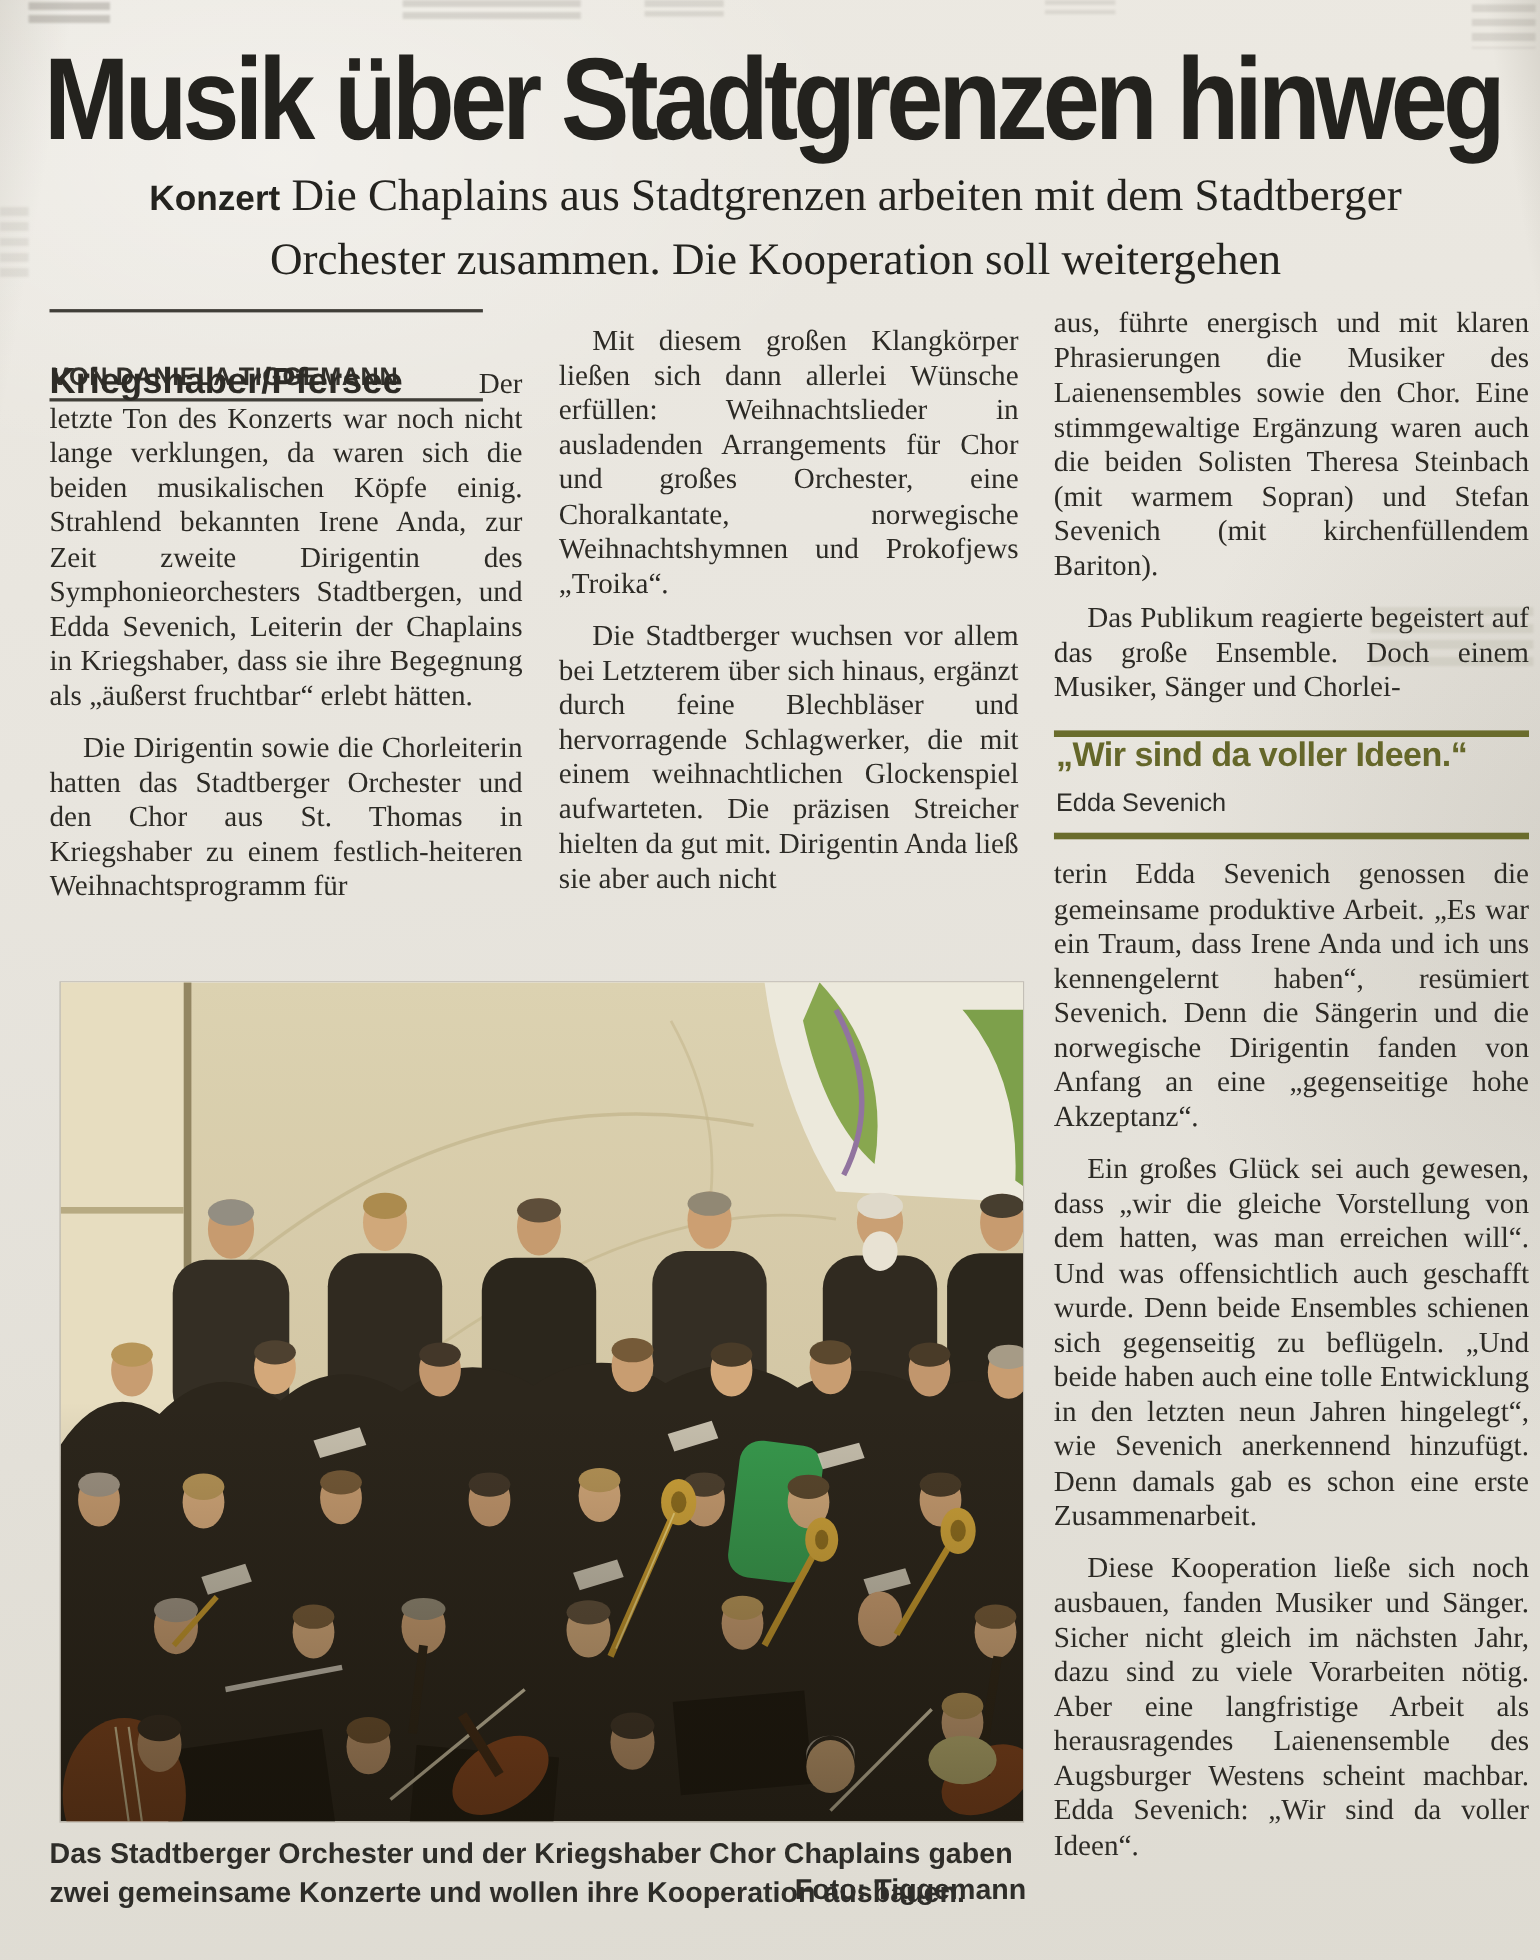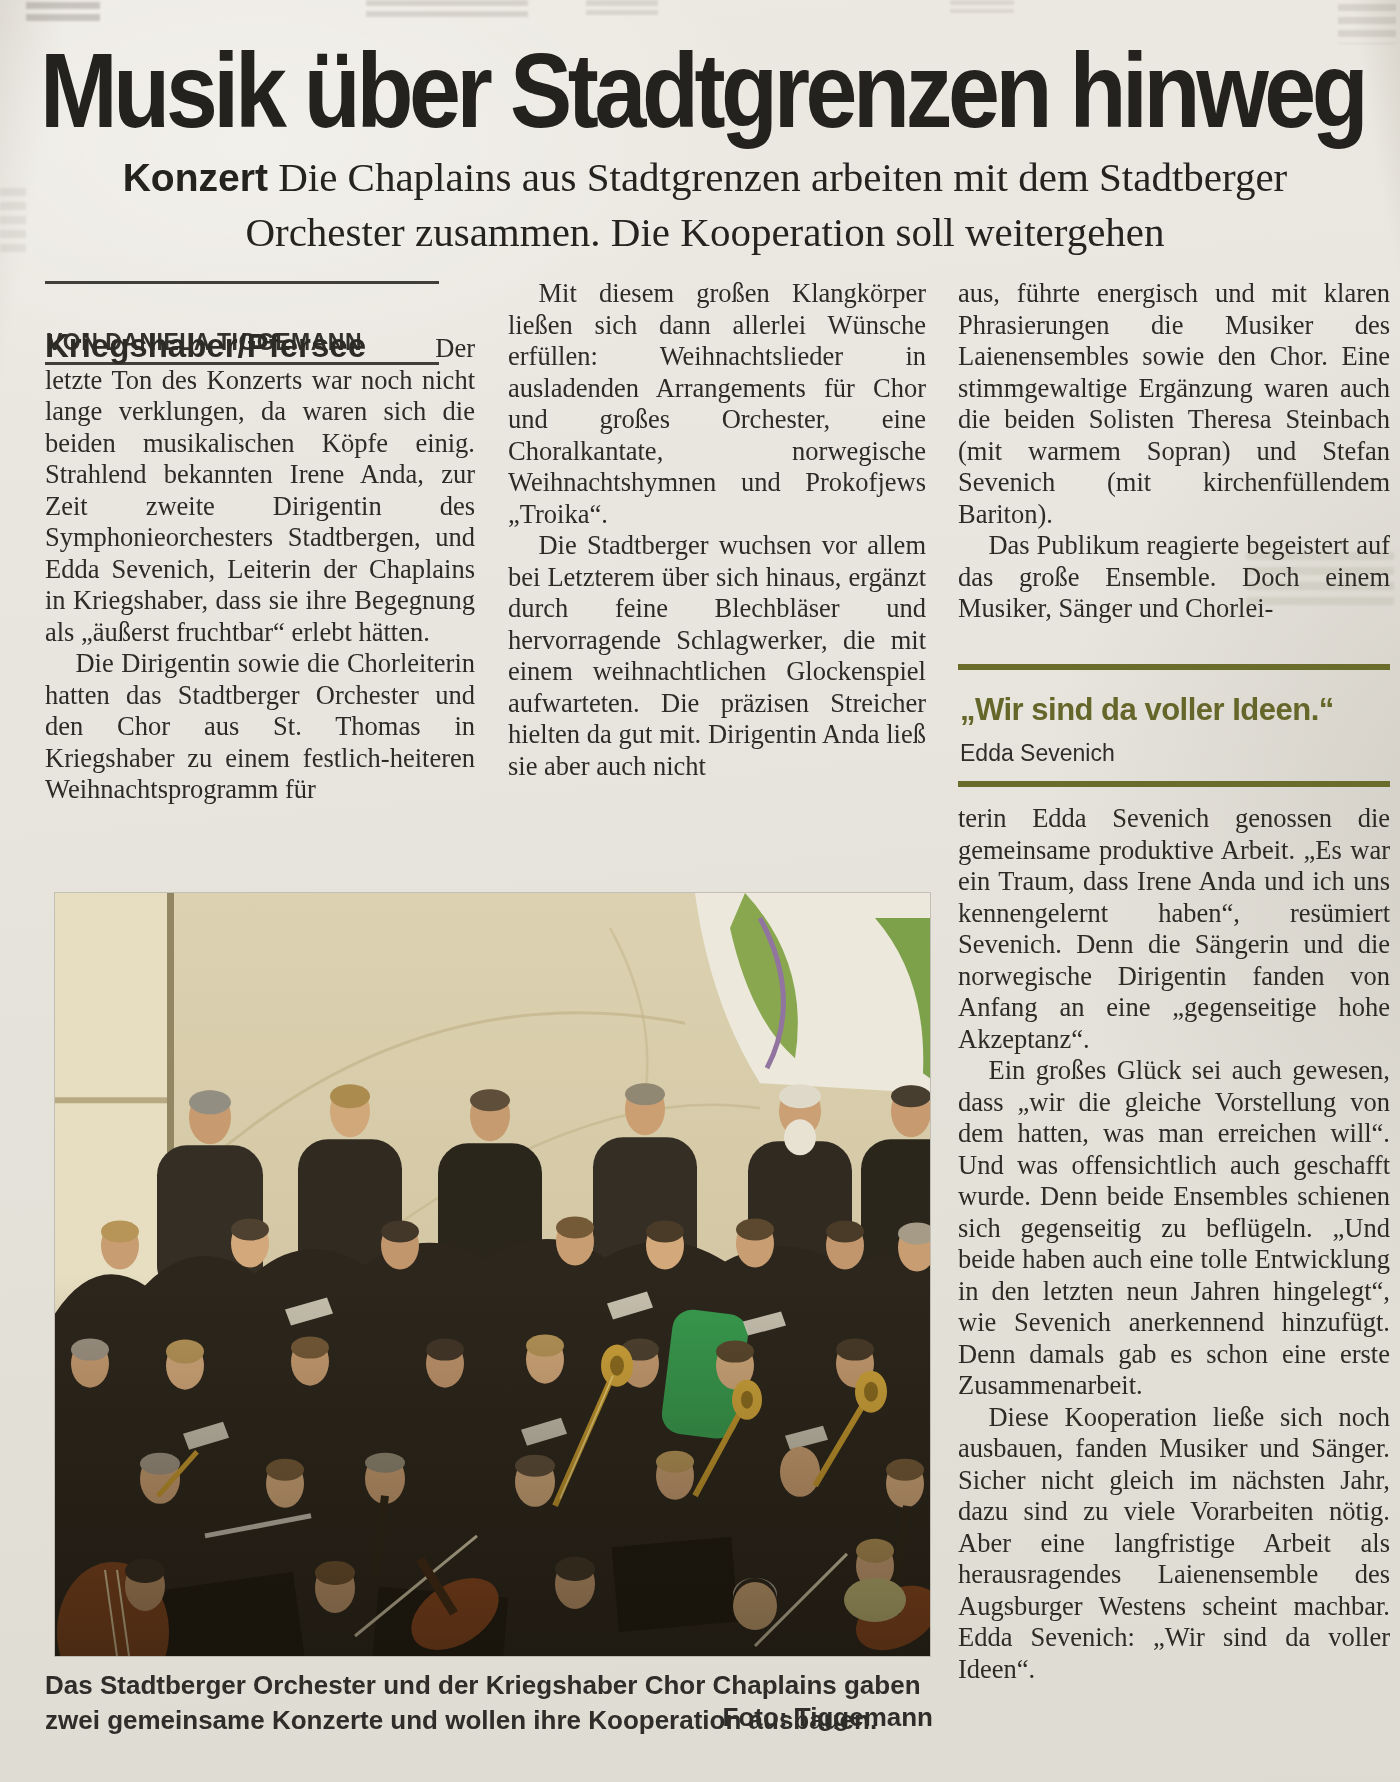--- a/index.html
+++ b/index.html
@@ -40,46 +40,46 @@
     position:absolute;left:40px;top:30px;margin:0;width:1500px;
     font-family:"Liberation Sans", sans-serif;font-weight:bold;
     font-size:106px;letter-spacing:-5px;color:#23221e;
     transform:scaleX(.88);transform-origin:left top;white-space:nowrap;
   }
   .subhead{
     position:absolute;left:55px;top:150px;width:1300px;
     text-align:center;color:#24231f;
     font-size:41px;line-height:55px;
   }
-  .kicker{font-family:"Liberation Sans", sans-serif;font-weight:bold;font-size:39px;}
+  .kicker{font-family:"Liberation Sans", sans-serif;font-weight:bold;font-size:32px;}
   .byline-block{
     position:absolute;left:45px;top:281px;width:392px;
     border-top:3px solid #403e38;border-bottom:3px solid #403e38;
     padding:5px 0 6px 2px;
   }
   .byline{
     font-family:"Liberation Sans", sans-serif;font-weight:bold;
     font-size:23px;letter-spacing:.5px;color:#33312c;margin-top:40px;
   }
 
   
   .col{position:absolute;color:#2d2b26;font-size:26.5px;line-height:31.5px;
        text-align:justify;hyphens:auto;-webkit-hyphens:auto;}
   .col p{margin:0;}
-  .col p.indent{text-indent:1.15em;}
+  .col p.indent{text-indent:1.15em;margin-top:16px;}
   .col1{left:45px;top:330px;width:430px;height:558px;overflow:hidden;}
   .col2{left:508px;top:278px;width:418px;height:610px;overflow:hidden;}
   .col3{left:958px;top:278px;width:432px;height:1490px;overflow:hidden;}
   .col3-part1{height:386px;overflow:hidden;}
   .lead-in{font-family:"Liberation Sans", sans-serif;font-weight:bold;font-size:33px;}
 
   
   .pullquote{
     border-top:6px solid #6a6c2c;border-bottom:6px solid #6a6c2c;
-    padding:24px 2px 12px 2px;margin:0 0 16px 0;
+    padding:0 2px 12px 2px;margin:0 0 16px 0;
   }
   .pq-text{
     font-family:"Liberation Sans", sans-serif;font-weight:bold;
     font-size:31px;color:#65672a;letter-spacing:-.5px;
   }
   .pq-attr{
     font-family:"Liberation Sans", sans-serif;
     font-size:23px;color:#2e2d29;margin-top:12px;
   }
 

